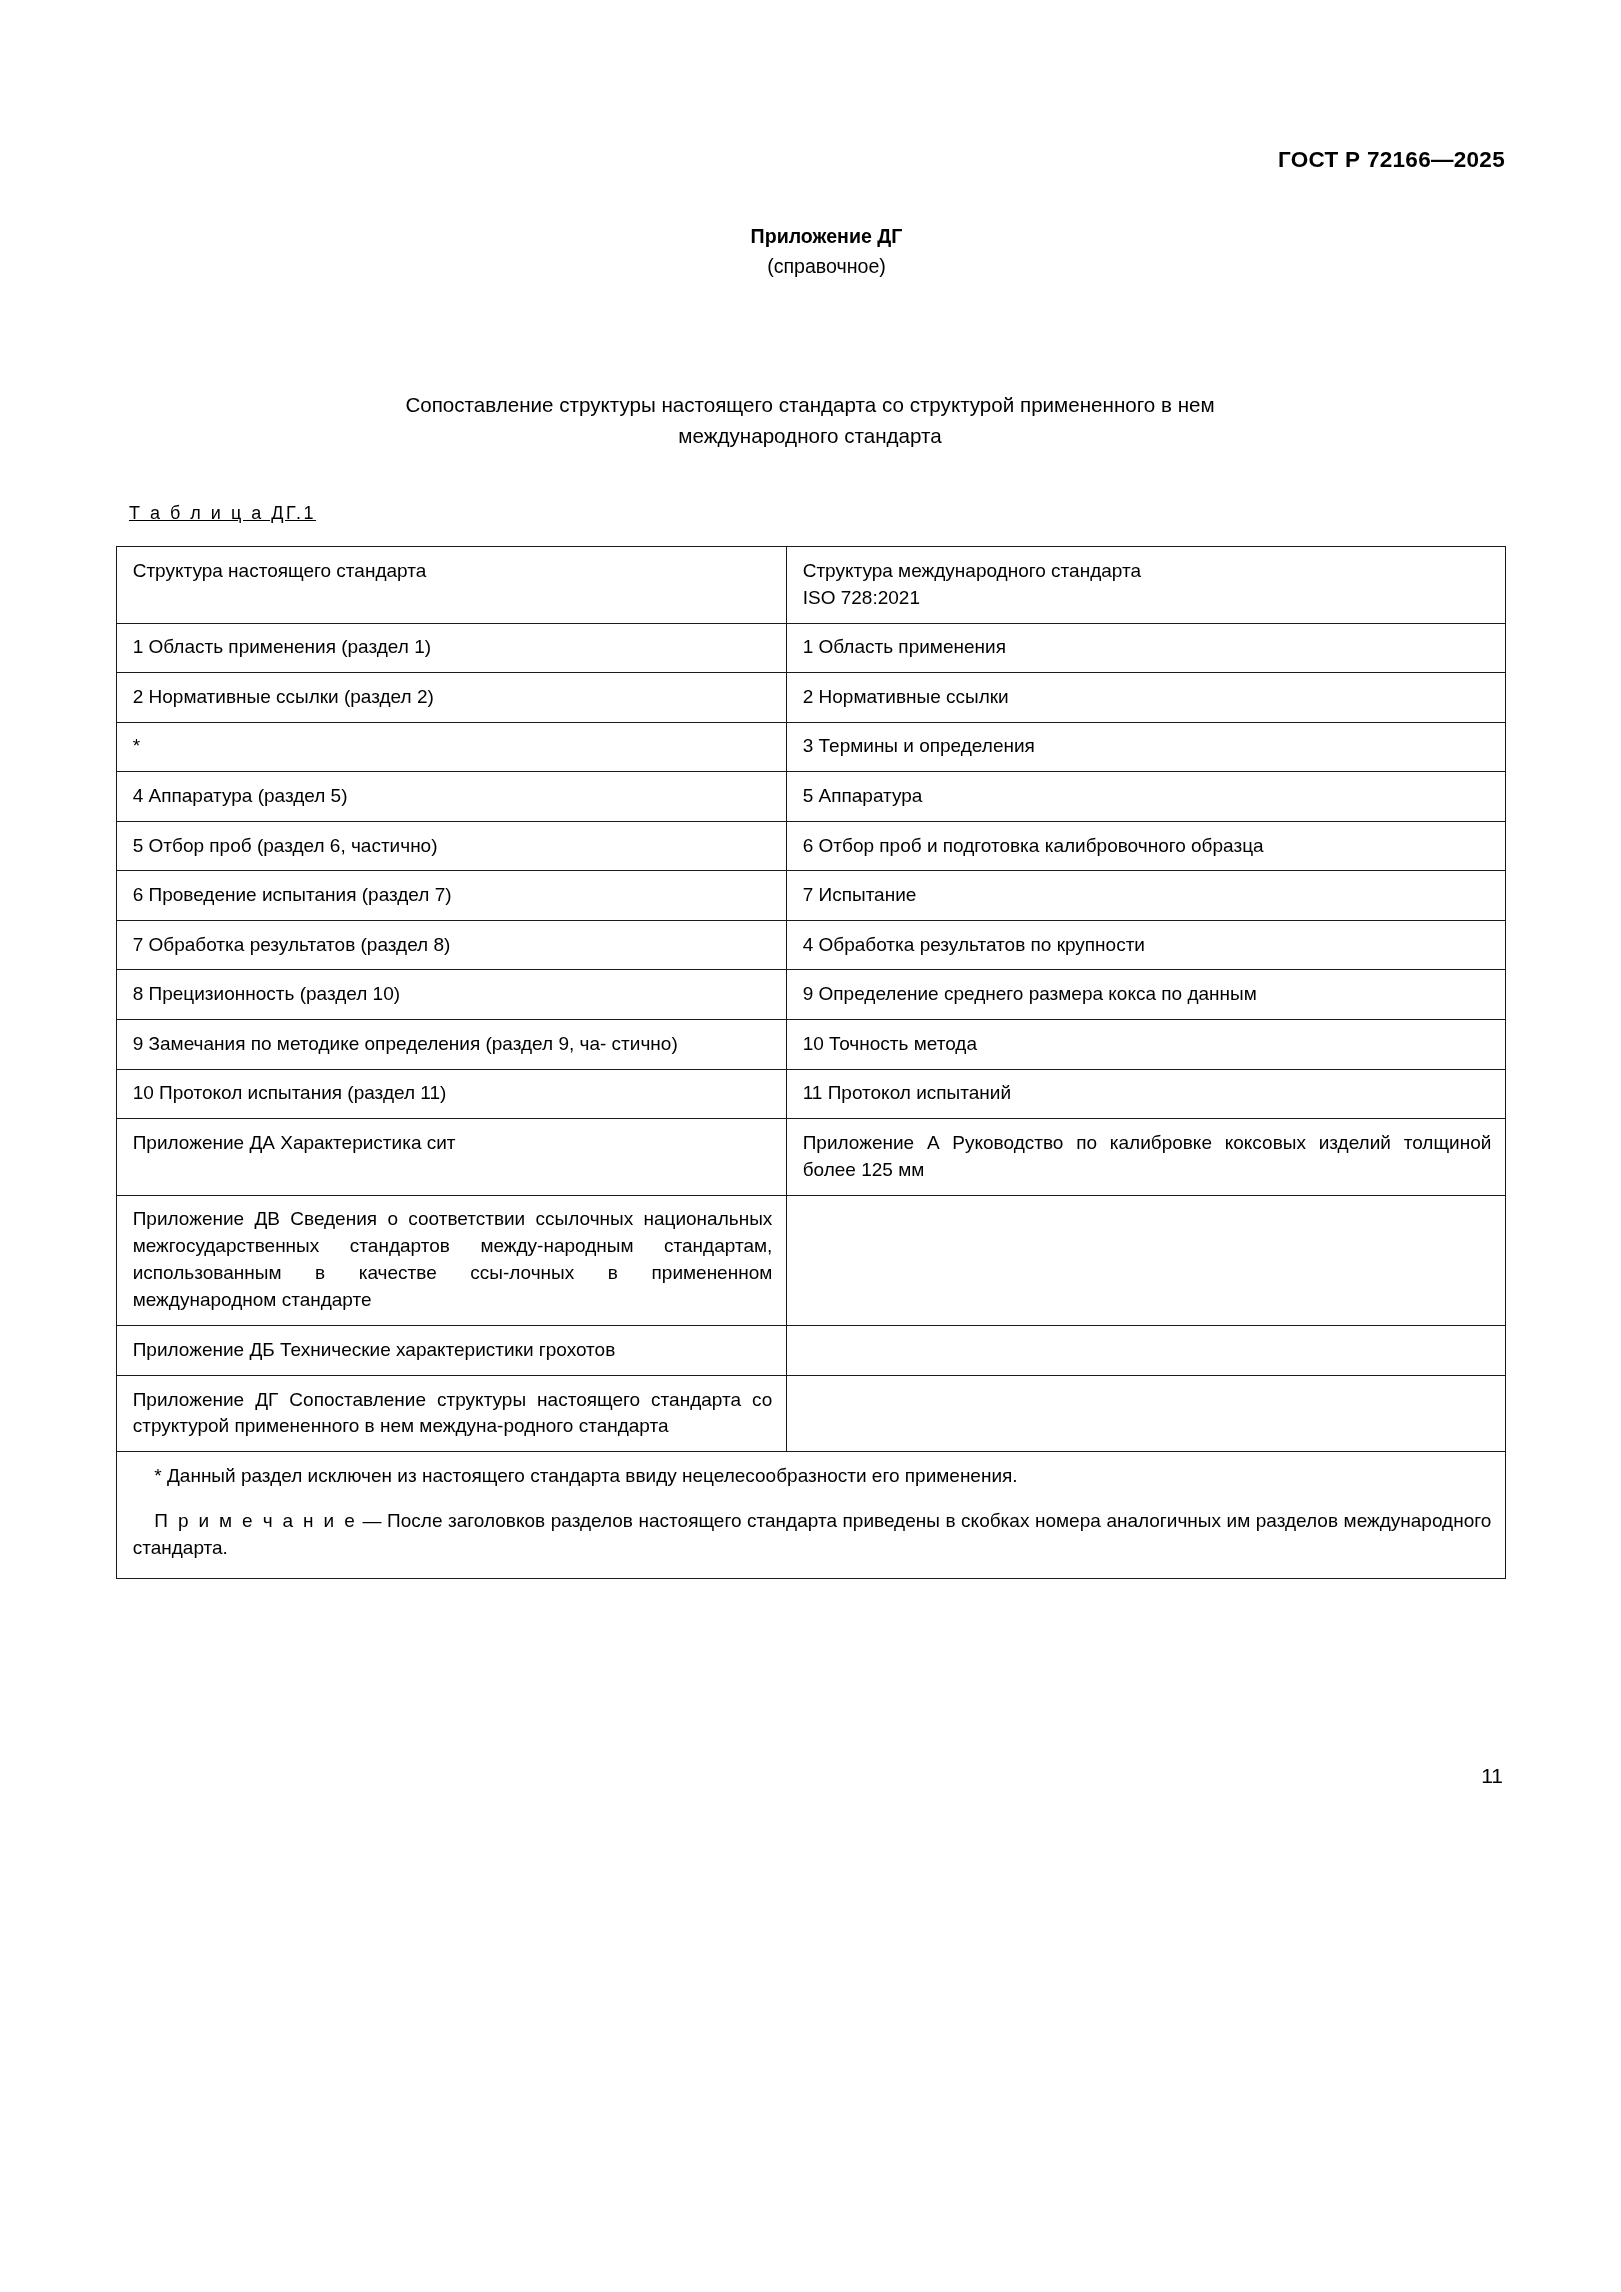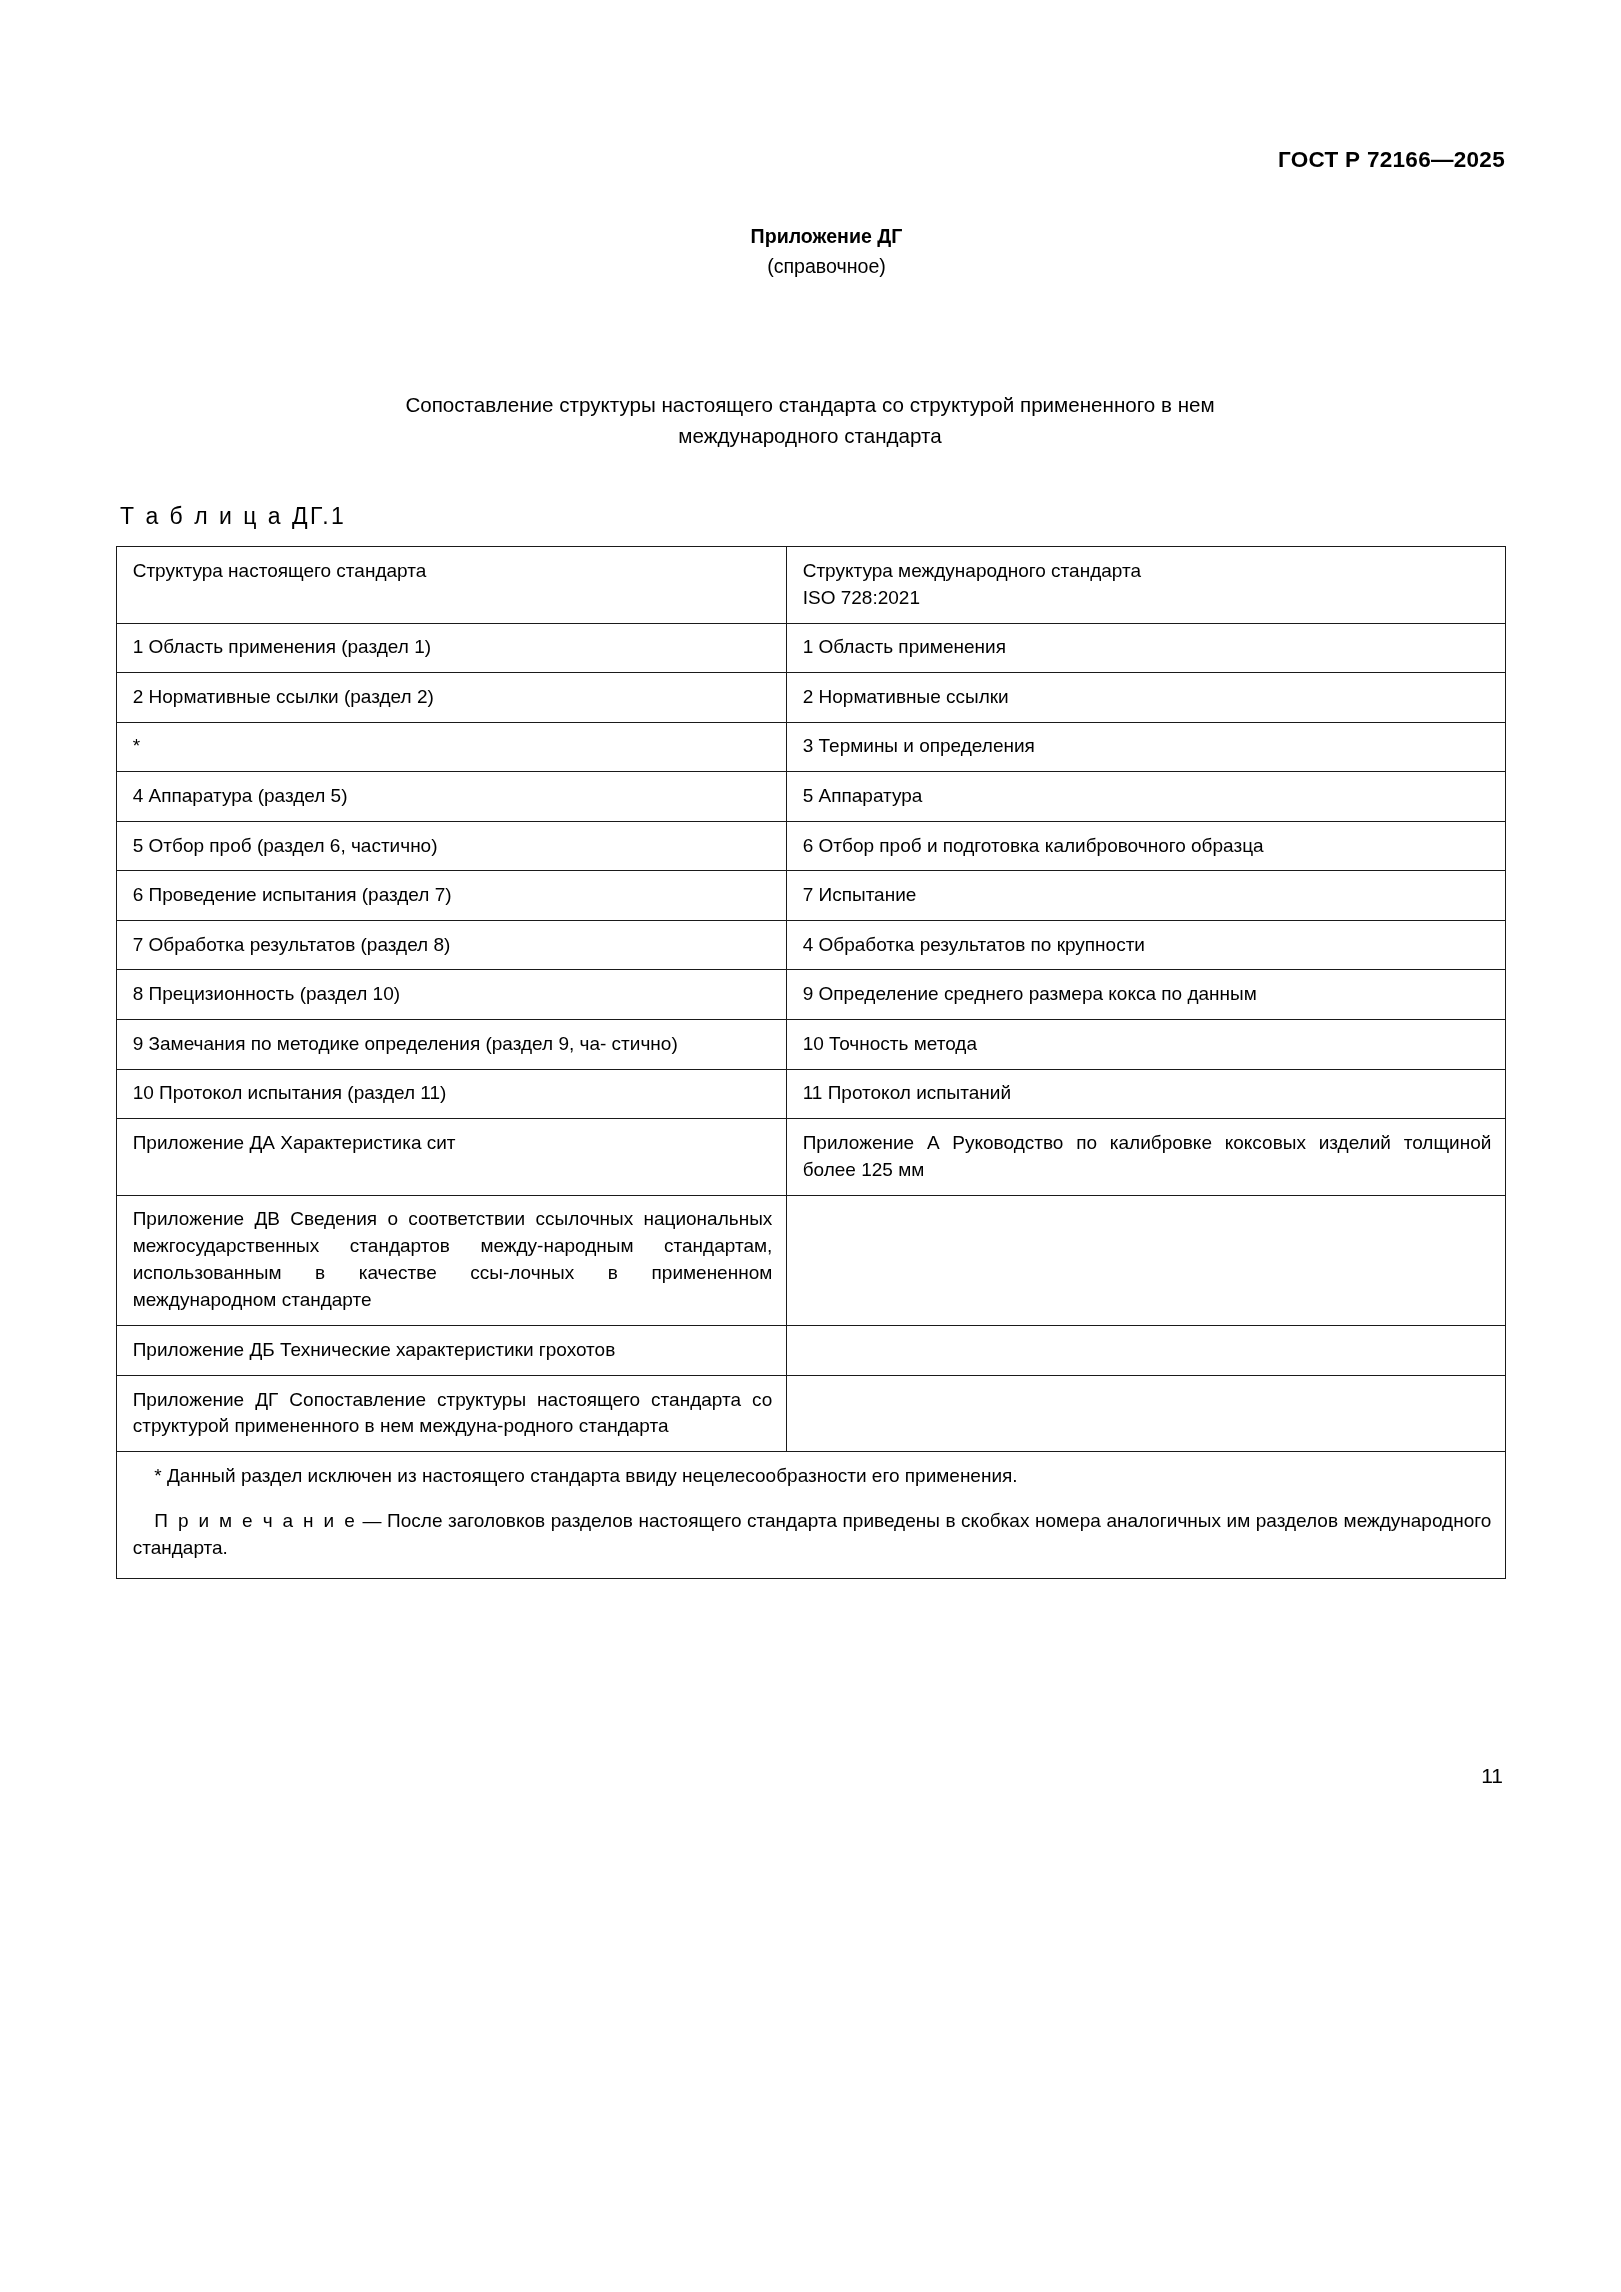--- a/index.html
+++ b/index.html
@@ -49,23 +49,24 @@
     left: 173px;
     width: 1274px;
     text-align: center;
     font-size: 20.6px;
     font-weight: normal;
     line-height: 1.5;
   }
   .table-caption {
     position: absolute;
     top: 503px;
-    left: 120px;
-    font-size: 23px;
+    left: 129px;
+    font-size: 18px;
     letter-spacing: 2.5px;
+    text-decoration: underline;
   }
   table.cmp {
     position: absolute;
     top: 546px;
     left: 116px;
     width: 1390px;
     border-collapse: collapse;
     table-layout: fixed;
   }
   table.cmp td {

